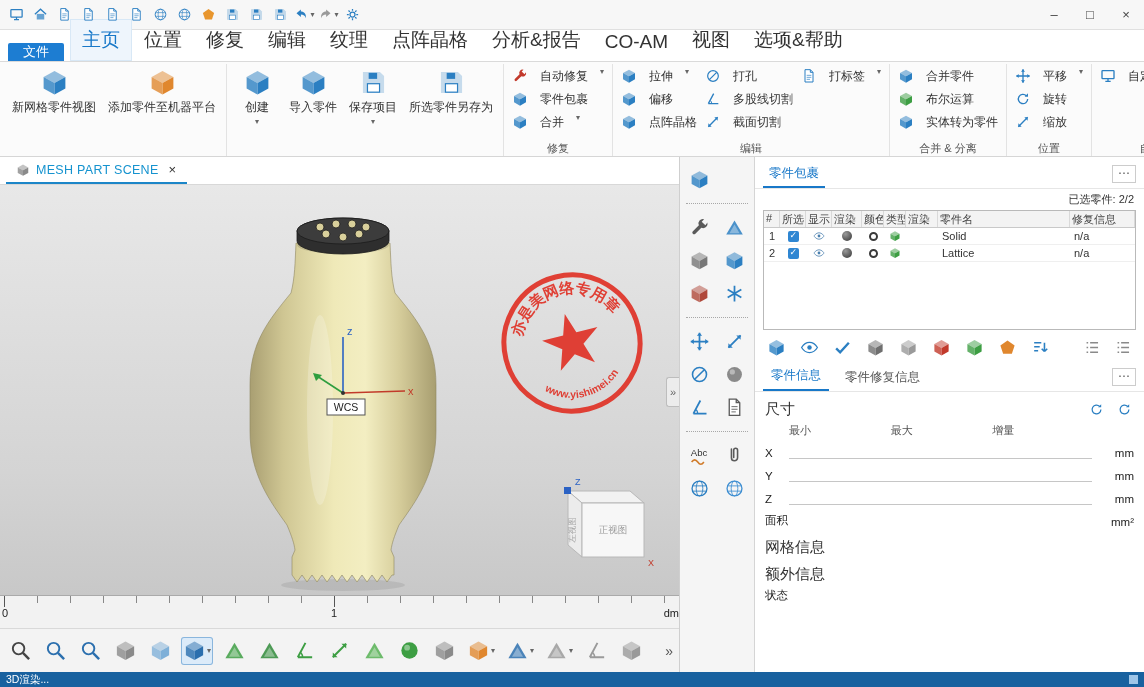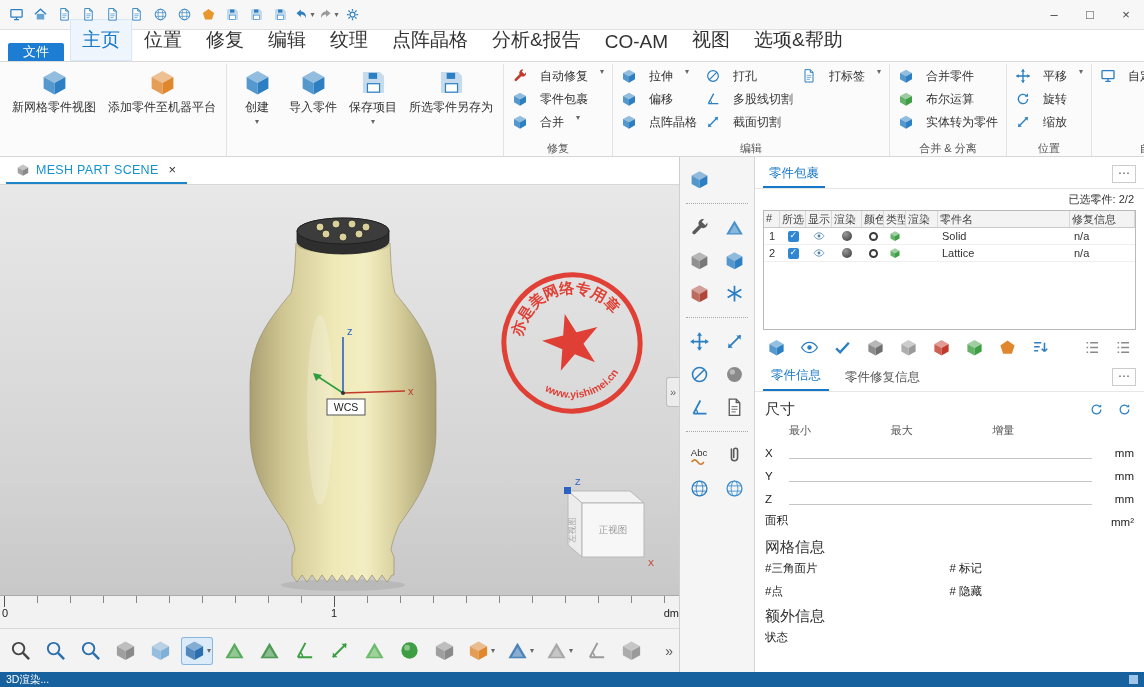--- a/index.html
+++ b/index.html
@@ -988,26 +988,20 @@
         </div>
         <div class="dimrow">
           <span class="vlabel">面积</span>
           <span class="dimline" style="border-bottom:none"></span>
           <span class="unit">mm²</span>
         </div>
       </div>
 
       <div class="minfo">
         <span class="sect-title">网格信息</span>
-        <div class="mi-grid">
-          <span>#三角面片</span>
-          <span># 标记</span>
-          <span>#点</span>
-          <span># 隐藏</span>
-        </div>
       </div>
 
       <div class="minfo">
         <span class="sect-title">额外信息</span>
         <div class="mi-grid">
           <span>状态</span>
         </div>
       </div>
     </div>
   </div>

